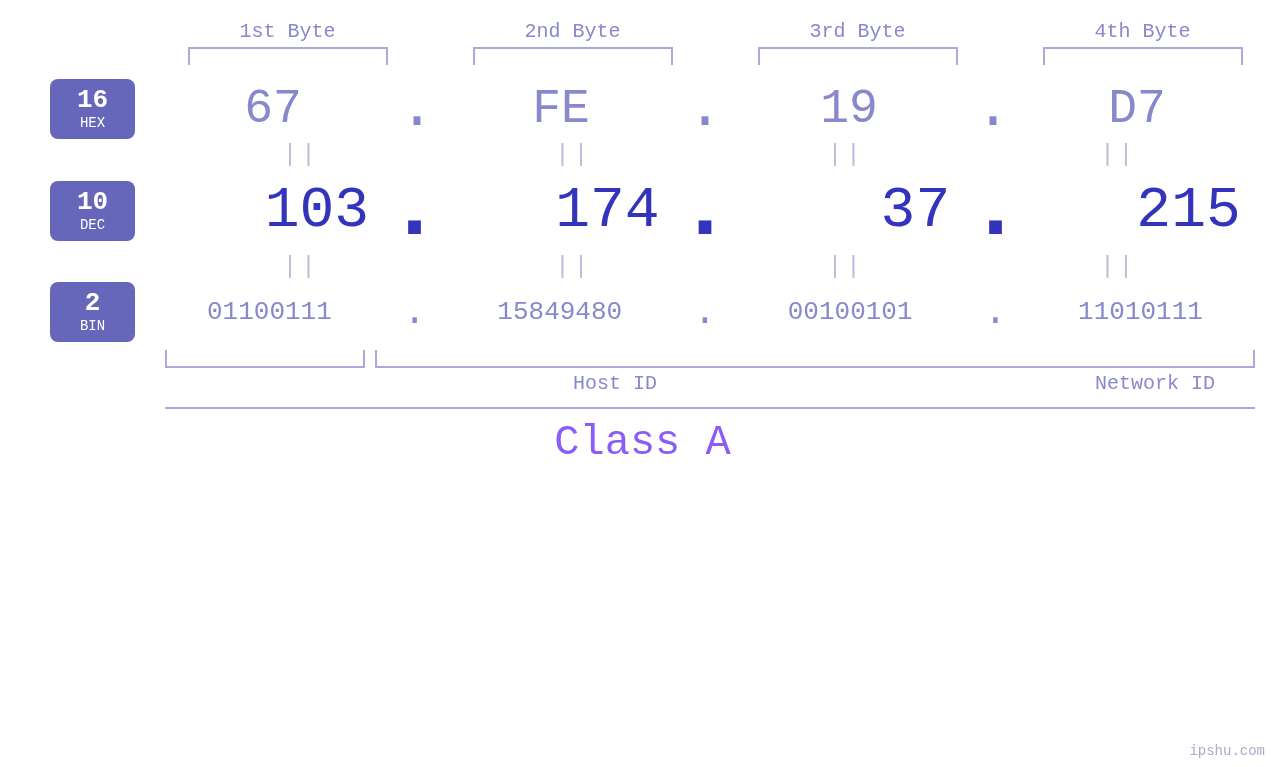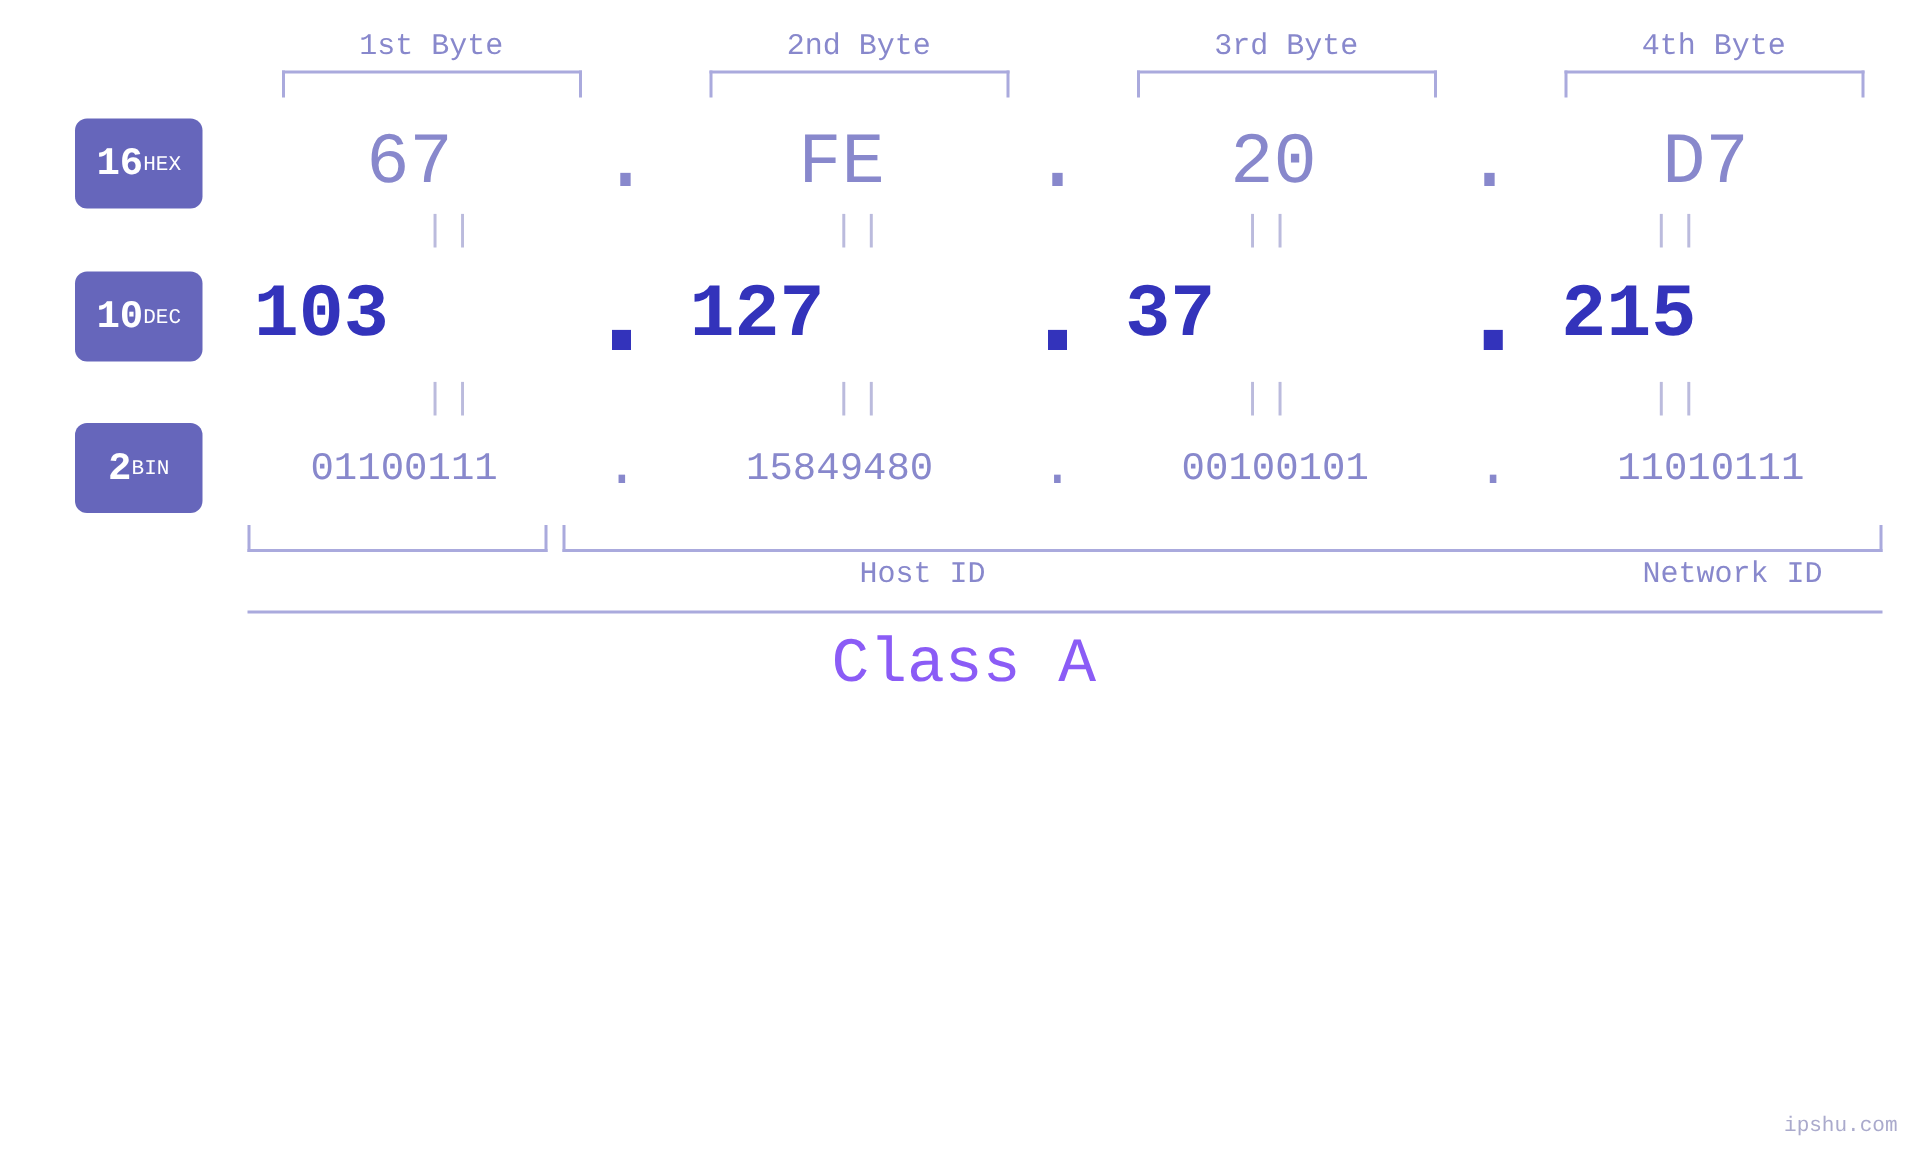--- a/index.html
+++ b/index.html
@@ -63,20 +63,21 @@
       width: 100%;
       padding-left: 50px;
     }
 
     .base-badge {
       width: 85px;
       height: 60px;
       background: #6666bb;
       border-radius: 8px;
       display: flex;
+      flex-direction: column;
       align-items: center;
       justify-content: center;
       margin-right: 20px;
       flex-shrink: 0;
     }
 
     .base-number {
       color: #ffffff;
       font-size: 26px;
       font-weight: bold;
@@ -101,23 +102,23 @@
     .hex-value {
       color: #8888cc;
       font-size: 48px;
       text-align: center;
       width: 200px;
     }
 
     
     .dec-value {
       color: #3333bb;
-      font-size: 50px;
-      font-weight: bold;
-      text-align: left;
+      font-size: 58px;
+      font-weight: normal;
+      text-align: right;
       width: 200px;
     }
 
     
     .bin-value {
       color: #8888cc;
       font-size: 26px;
       text-align: center;
       width: 200px;
     }
@@ -207,42 +208,42 @@
   <div class="row hex-row">
     <div class="base-badge">
       <span class="base-number">16</span>
       <span class="base-label">HEX</span>
     </div>
     <div class="byte-values">
       <span class="hex-value">67</span>
       <span class="dot">.</span>
       <span class="hex-value">FE</span>
       <span class="dot">.</span>
-      <span class="hex-value">20</span>
+      <span class="hex-value">19</span>
       <span class="dot">.</span>
       <span class="hex-value">D7</span>
     </div>
   </div>
 
   <div class="equals-row eq1-row">
     <div class="equals-sign">||</div>
     <div class="equals-sign">||</div>
     <div class="equals-sign">||</div>
     <div class="equals-sign">||</div>
   </div>
 
   <div class="row dec-row">
     <div class="base-badge">
       <span class="base-number">10</span>
       <span class="base-label">DEC</span>
     </div>
     <div class="byte-values">
       <span class="dec-value">103</span>
       <span class="dot-dec">.</span>
-      <span class="dec-value">127</span>
+      <span class="dec-value">174</span>
       <span class="dot-dec">.</span>
       <span class="dec-value">37</span>
       <span class="dot-dec">.</span>
       <span class="dec-value">215</span>
     </div>
   </div>
 
   <div class="equals-row eq2-row">
     <div class="equals-sign">||</div>
     <div class="equals-sign">||</div>

